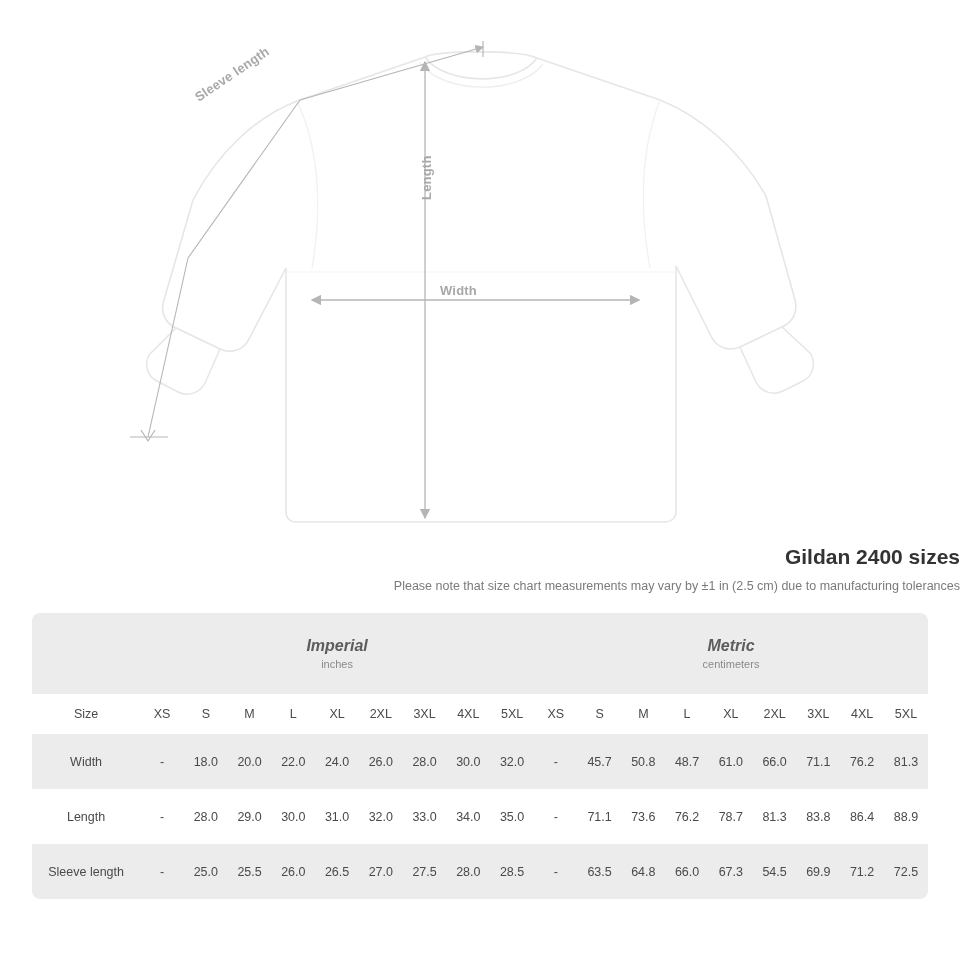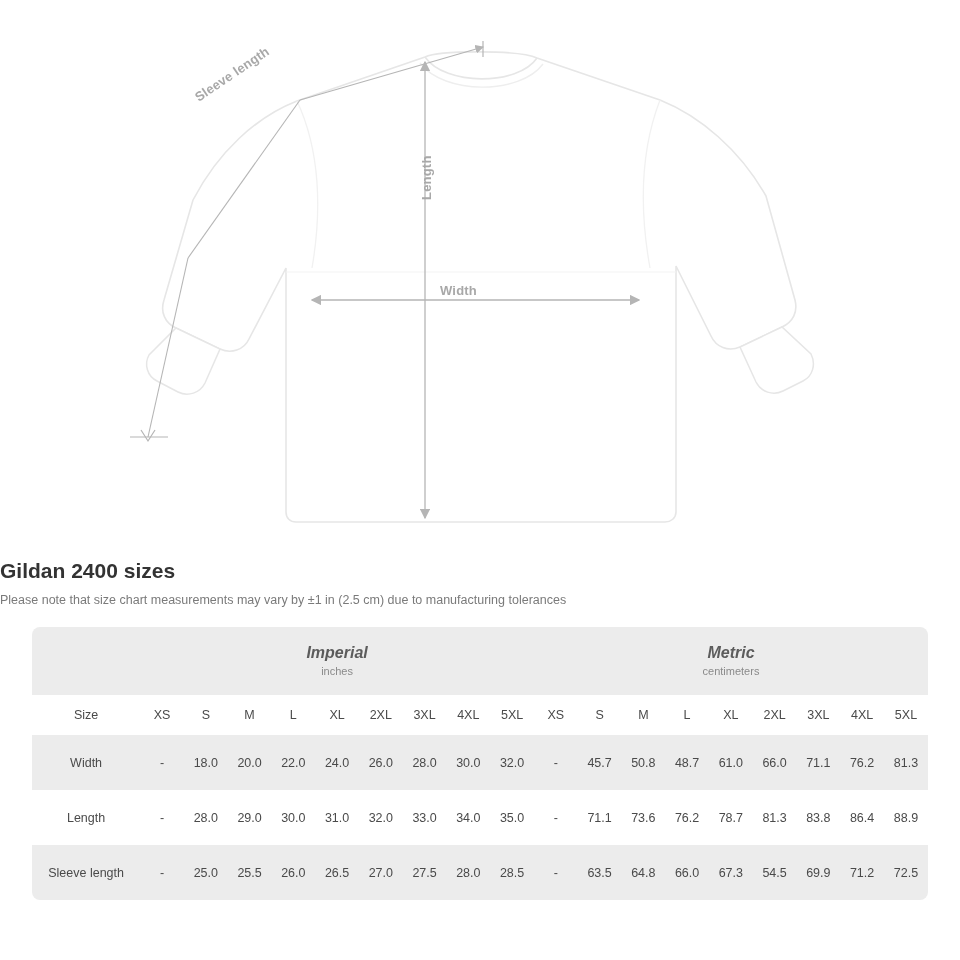--- a/index.html
+++ b/index.html
@@ -52,22 +52,21 @@
   .lbl-sleeve {
     left: 192px;
     top: 92px;
     transform: rotate(-34deg);
     transform-origin: left top;
     white-space: nowrap;
   }
 
   
   .title-block {
-    text-align: left;
-    margin-top: 14px;
+    text-align: right;
   }
   .chart-title {
     font-size: 21px;
     font-weight: bold;
     color: #333333;
     margin: 0 0 10px 0;
   }
   .chart-note {
     font-size: 12.5px;
     color: #7a7a7a;
@@ -87,21 +86,21 @@
   table.size-table th {
     text-align: center;
     vertical-align: middle;
     font-size: 12.5px;
     color: #4a4a4a;
     font-weight: normal;
     padding: 0;
     border: none;
   }
   .unit-head td {
-    height: 68px;
+    height: 81px;
     background: #ececec;
   }
   .unit-head .unit-main {
     font-size: 16px;
     font-style: italic;
     font-weight: bold;
     color: #5c5c5c;
     line-height: 20px;
   }
   .unit-head .unit-sub {

